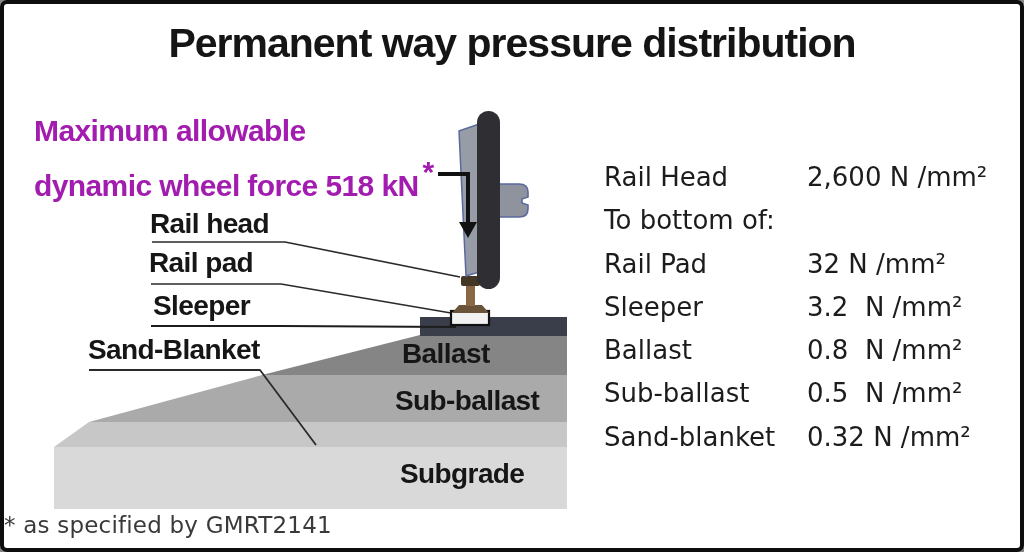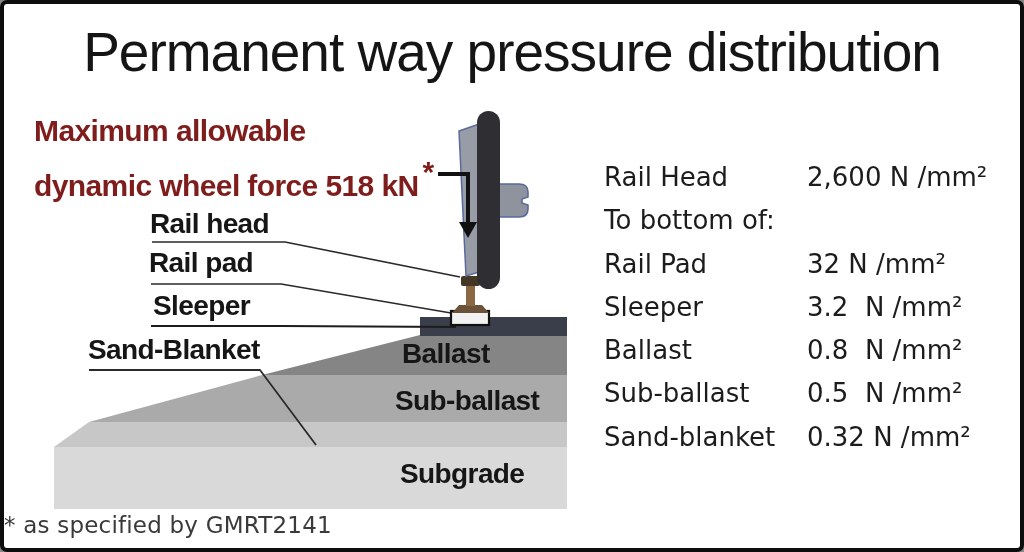--- a/index.html
+++ b/index.html
@@ -10,27 +10,27 @@
     border:4px solid #0d0d0d;
     border-radius:7px;
     box-sizing:border-box;
     overflow:hidden;
     font-family:"Liberation Sans", sans-serif;
     color:#111;
   }
   .title{
     position:absolute;top:16px;left:0;right:0;
     text-align:center;
-    font-size:55px;font-weight:normal;letter-spacing:-1px;
+    font-size:41px;font-weight:bold;letter-spacing:-1px;
     color:#151515;
   }
   .force-label{
     position:absolute;left:30px;top:106px;
     font-size:30px;font-weight:bold;line-height:41px;letter-spacing:-0.6px;
-    color:#7f1d1d;white-space:nowrap;
+    color:#a21caf;white-space:nowrap;
   }
   .force-label .star{
     font-size:30px;vertical-align:14px;margin-left:4px;
   }
   .dlabel{
     position:absolute;
     font-size:28px;font-weight:bold;letter-spacing:-0.6px;line-height:1;
     color:#161616;white-space:nowrap;
   }
   svg.shapes{position:absolute;left:0;top:0;width:1016px;height:544px;}

